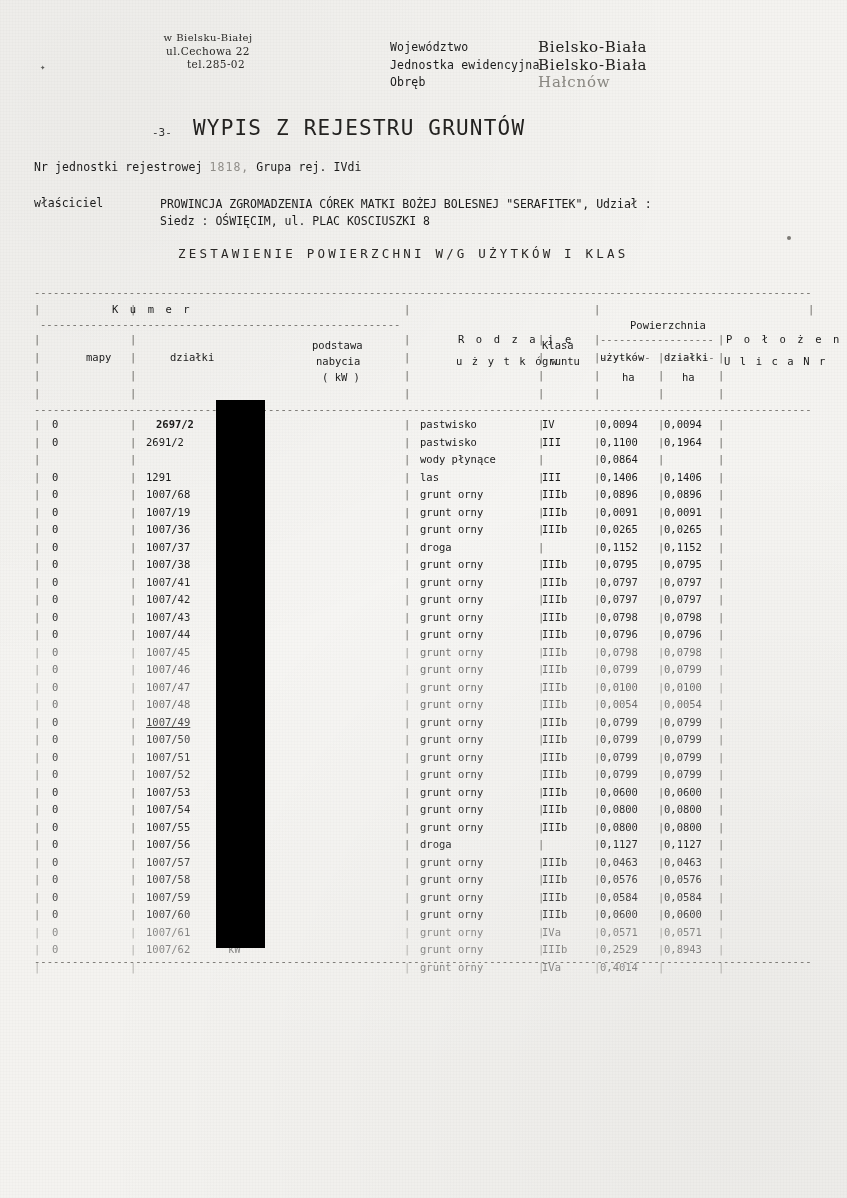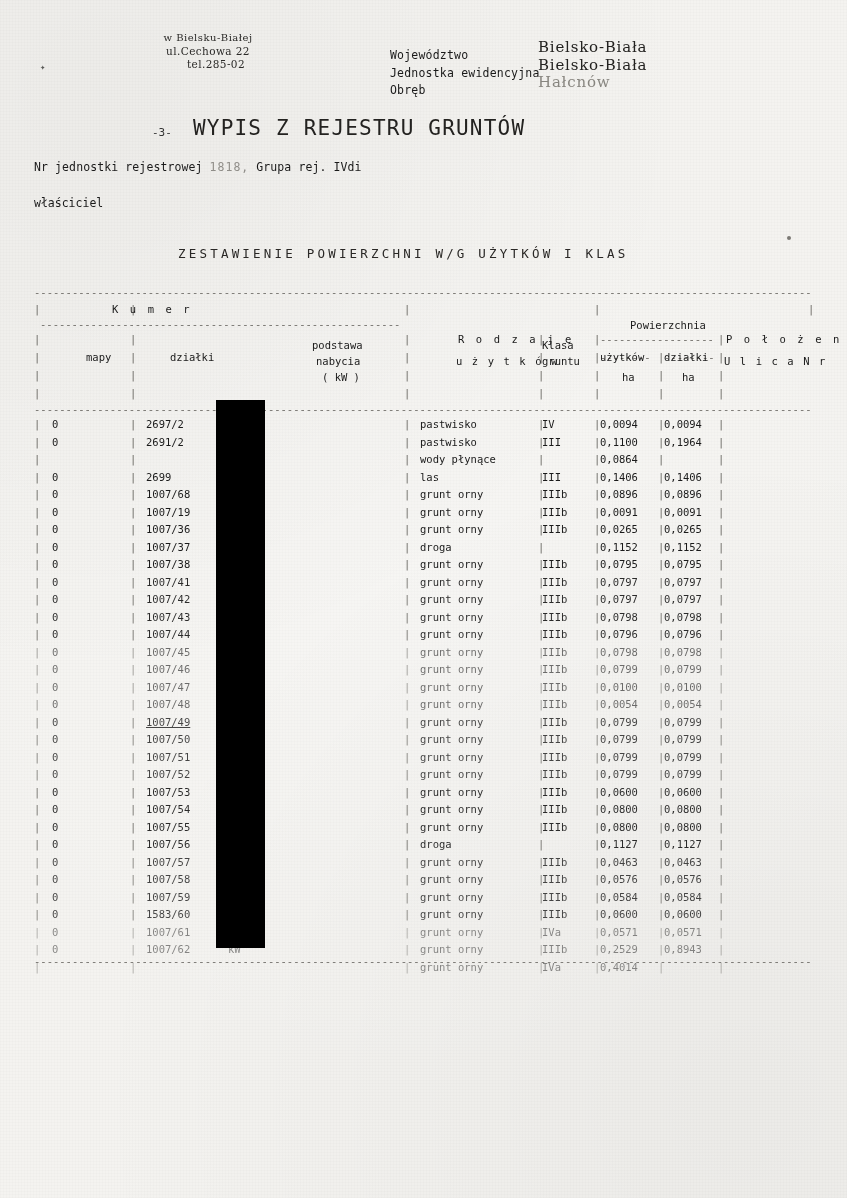--- a/index.html
+++ b/index.html
@@ -94,21 +94,21 @@
   }
 
   .hdr-right {
     position: absolute;
     left: 390px;
     top: 38px;
     font-size: 11.5px;
     line-height: 19px;
   }
   .hdr-right .row { display: flex; }
-  .hdr-right .lbl { width: 148px; letter-spacing: 0.2px; margin-top: 8px; }
+  .hdr-right .lbl { width: 148px; letter-spacing: 0.2px; }
   .hdr-right .val {
     font-family: "DejaVu Serif", serif;
     font-size: 15px;
     letter-spacing: 0.8px;
     color: #232220;
     line-height: 19px;
   }
   .hdr-right .val.faint { color: #87857f; }
 
   .doc-title {
@@ -274,20 +274,24 @@
   <div class="doc-title">WYPIS Z REJESTRU GRUNTÓW</div>
 
   <div class="meta-unit">
     <span>Nr jednostki rejestrowej</span>
     <span class="faint">1818,</span>
     <span>Grupa rej.</span>
     <span>IVdi</span>
   </div>
 
   <div class="owner-label">właściciel</div>
+  <div class="owner-body">
+    <div>PROWINCJA ZGROMADZENIA CÓREK MATKI BOŻEJ BOLESNEJ "SERAFITEK", Udział :</div>
+    <div>Siedz : OŚWIĘCIM, ul. PLAC KOSCIUSZKI 8</div>
+  </div>
 
   <div class="section-title">ZESTAWIENIE POWIERZCHNI W/G UŻYTKÓW I KLAS</div>
 
   <div class="edge-mark"></div>
 
   <div class="tbl">
     <div class="dashrow">----------------------------------------------------------------------------------------------------------------------------------------------------------------</div>
 
     <div class="hdrgrid">
 
@@ -360,21 +364,21 @@
     <div class="rows" id="rows">
         <div class="row f0">
           <span class="c sep" style="left: 0px;">|</span>
           <span class="c sep" style="left: 96px;">|</span>
           <span class="c sep" style="left: 370px;">|</span>
           <span class="c sep" style="left: 504px;">|</span>
           <span class="c sep" style="left: 560px;">|</span>
           <span class="c sep" style="left: 624px;">|</span>
           <span class="c sep" style="left: 684px;">|</span>
           <span class="c" style="left: 18px;">0</span>
-          <span class="c" style="left: 112px;">2697/2</span>
+          <span class="c" style="left: 122px; font-weight: bold;">2697/2</span>
           <span class="c" style="left: 194px;">kW</span>
           <span class="c" style="left: 386px;">pastwisko</span>
           <span class="c" style="left: 508px;">IV</span>
           <span class="c" style="left: 566px;">0,0094</span>
           <span class="c" style="left: 630px;">0,0094</span>
         </div>
         <div class="row f0">
           <span class="c sep" style="left: 0px;">|</span>
           <span class="c sep" style="left: 96px;">|</span>
           <span class="c sep" style="left: 370px;">|</span>
@@ -408,21 +412,21 @@
         </div>
         <div class="row f0">
           <span class="c sep" style="left: 0px;">|</span>
           <span class="c sep" style="left: 96px;">|</span>
           <span class="c sep" style="left: 370px;">|</span>
           <span class="c sep" style="left: 504px;">|</span>
           <span class="c sep" style="left: 560px;">|</span>
           <span class="c sep" style="left: 624px;">|</span>
           <span class="c sep" style="left: 684px;">|</span>
           <span class="c" style="left: 18px;">0</span>
-          <span class="c" style="left: 112px;">2699</span>
+          <span class="c" style="left: 112px;">1291</span>
           <span class="c" style="left: 194px;">kW</span>
           <span class="c" style="left: 386px;">las</span>
           <span class="c" style="left: 508px;">III</span>
           <span class="c" style="left: 566px;">0,1406</span>
           <span class="c" style="left: 630px;">0,1406</span>
         </div>
         <div class="row f0">
           <span class="c sep" style="left: 0px;">|</span>
           <span class="c sep" style="left: 96px;">|</span>
           <span class="c sep" style="left: 370px;">|</span>
@@ -808,21 +812,21 @@
         </div>
         <div class="row f2">
           <span class="c sep" style="left: 0px;">|</span>
           <span class="c sep" style="left: 96px;">|</span>
           <span class="c sep" style="left: 370px;">|</span>
           <span class="c sep" style="left: 504px;">|</span>
           <span class="c sep" style="left: 560px;">|</span>
           <span class="c sep" style="left: 624px;">|</span>
           <span class="c sep" style="left: 684px;">|</span>
           <span class="c" style="left: 18px;">0</span>
-          <span class="c" style="left: 112px;">1583/60</span>
+          <span class="c" style="left: 112px;">1007/60</span>
           <span class="c" style="left: 194px;">kW</span>
           <span class="c" style="left: 386px;">grunt orny</span>
           <span class="c" style="left: 508px;">IIIb</span>
           <span class="c" style="left: 566px;">0,0600</span>
           <span class="c" style="left: 630px;">0,0600</span>
         </div>
         <div class="row f4">
           <span class="c sep" style="left: 0px;">|</span>
           <span class="c sep" style="left: 96px;">|</span>
           <span class="c sep" style="left: 370px;">|</span>

